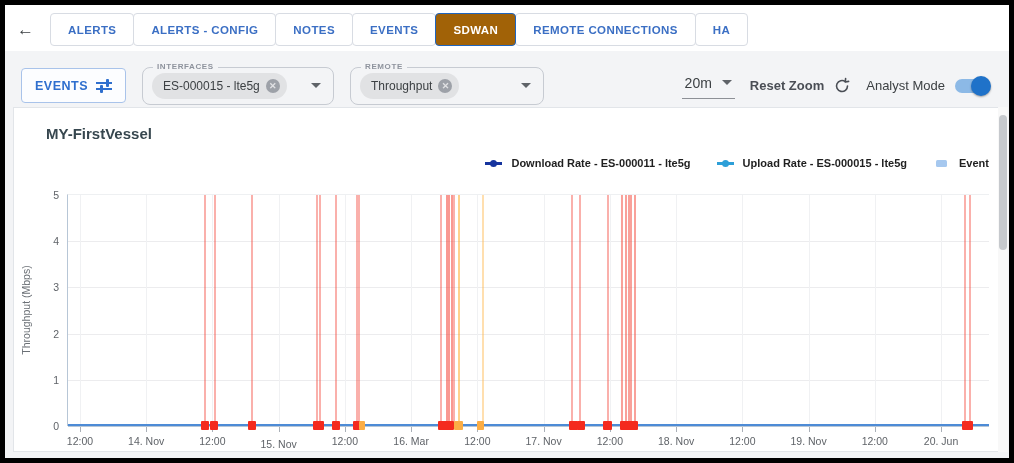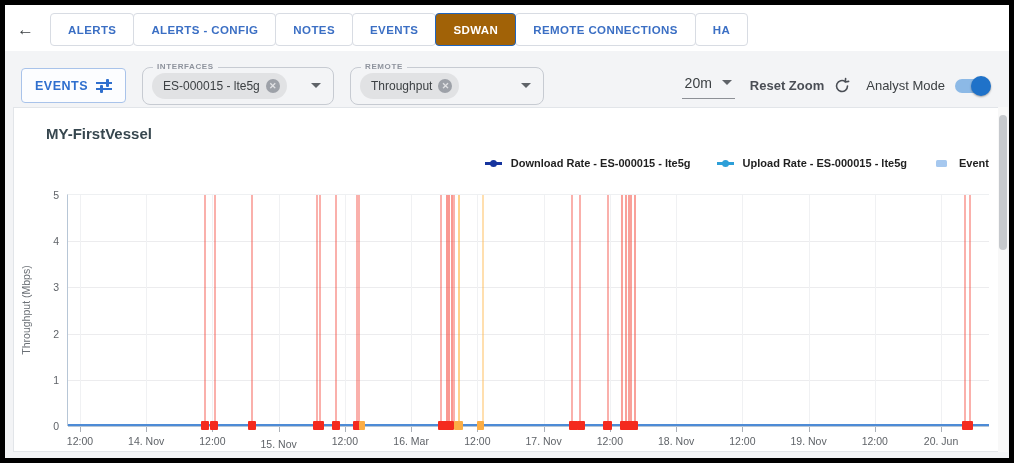--- a/index.html
+++ b/index.html
@@ -158,21 +158,21 @@
       </div>
 
       <div class="panel">
         <div class="panel-title">MY-FirstVessel</div>
         <div class="legend" id="legend">
             <div class="legend-item">
               <span class="lmark">
                 <i class="bar" style="background: rgb(22, 52, 158);"></i>
                 <i class="dot" style="background: rgb(22, 52, 158);"></i>
               </span>
-              <span>Download Rate - ES-000015 - lte5g</span>
+              <span>Download Rate - ES-000011 - lte5g</span>
             </div>
             <div class="legend-item">
               <span class="lmark">
                 <i class="bar" style="background: rgb(45, 159, 216);"></i>
                 <i class="dot" style="background: rgb(45, 159, 216);"></i>
               </span>
               <span>Upload Rate - ES-000015 - lte5g</span>
             </div>
             <div class="legend-item">
               <span class="lmark">

